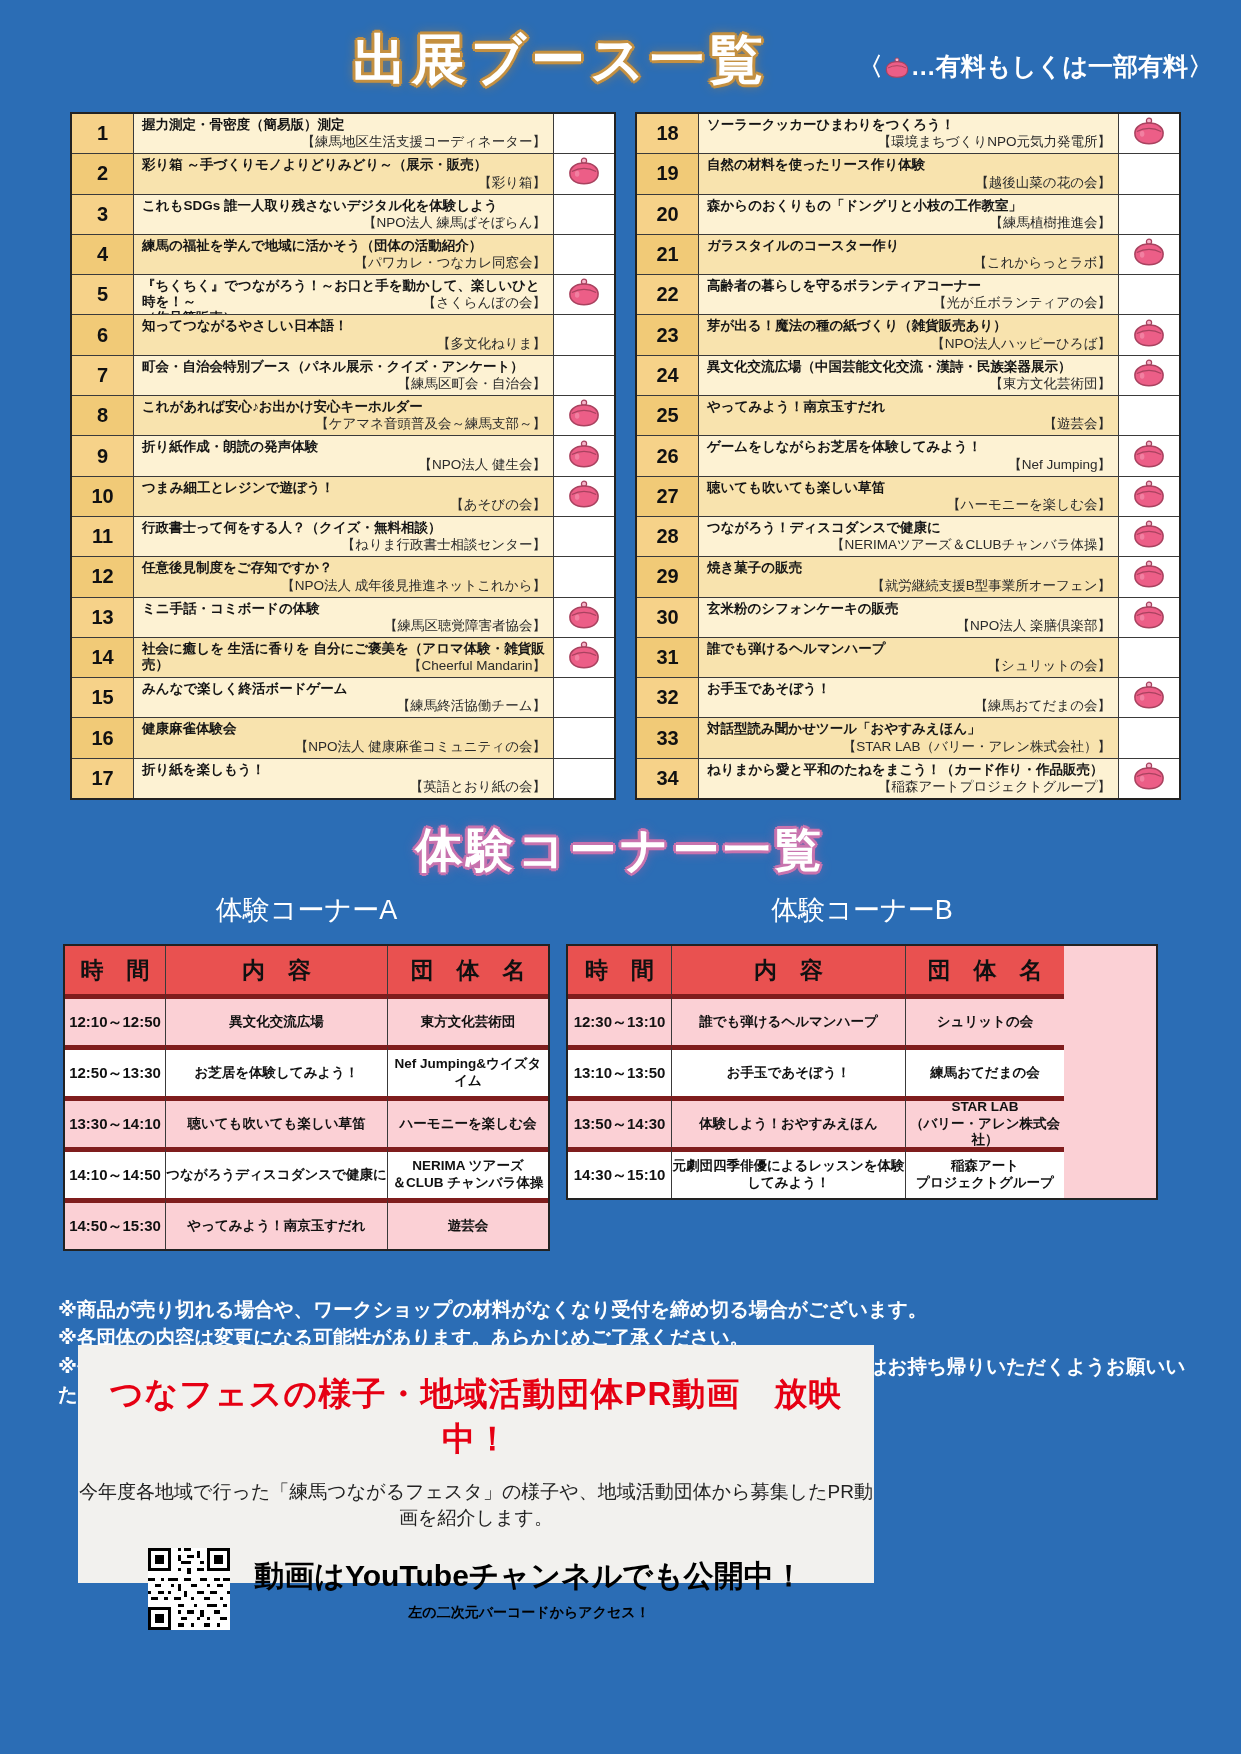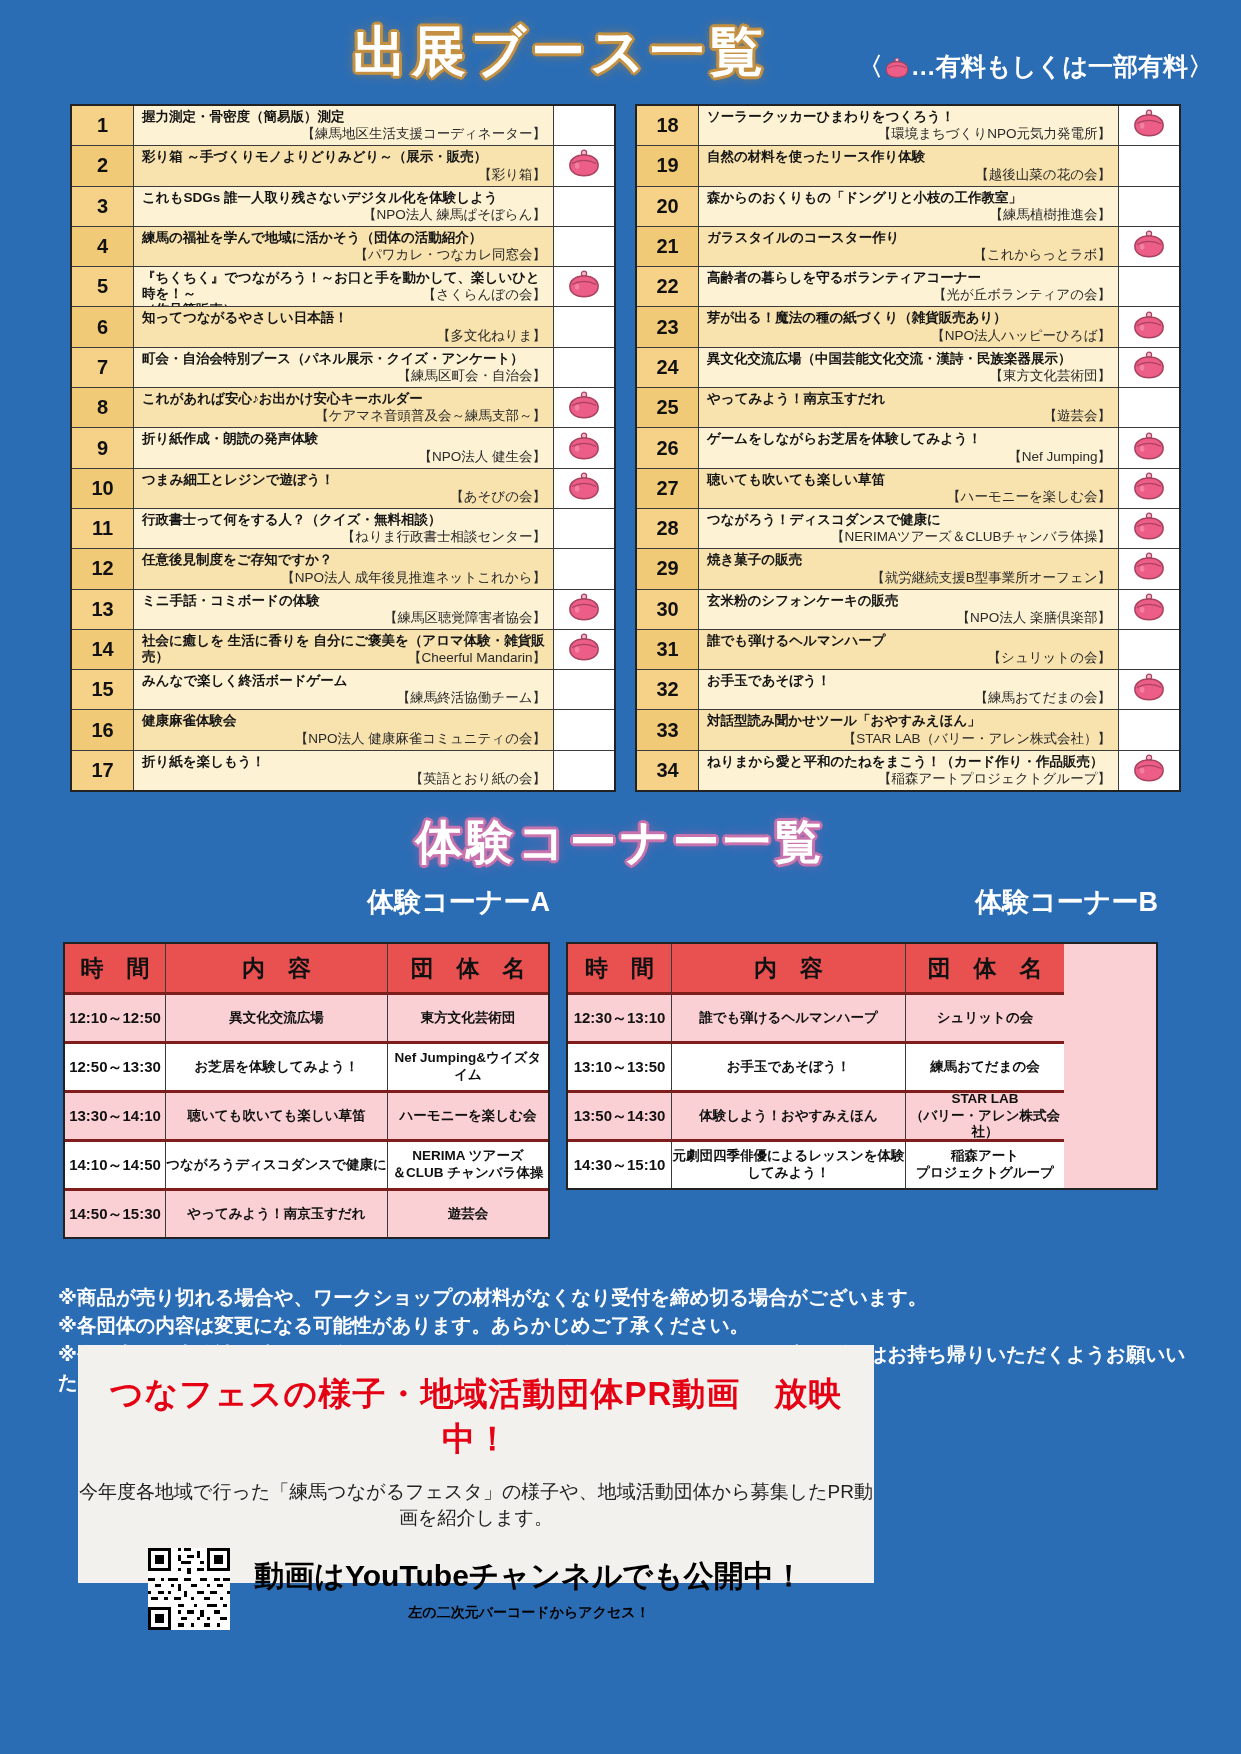--- a/index.html
+++ b/index.html
@@ -1,20 +1,20 @@
 <!DOCTYPE html>
 <html><head>
 <meta charset="utf-8">
 <style>
   html,body{margin:0;padding:0;}
   .page{width:1241px;height:1754px;background:#2B6DB5;position:relative;overflow:hidden;
         font-family:"Liberation Sans","DejaVu Sans",sans-serif;}
 
   
-  .booth-header{position:relative;padding-top:16px;height:82px;}
+  .booth-header{position:relative;padding-top:24px;height:82px;}
   .booth-title{text-align:center;transform:translateX(-60px);font-size:54px;font-weight:bold;color:#fff;letter-spacing:5px;
     text-shadow:2px 2px 0 #C49041,-2px 2px 0 #C49041,2px -2px 0 #C49041,-2px -2px 0 #C49041,
                 0 3px 0 #C49041,0 -3px 0 #C49041,3px 0 0 #C49041,-3px 0 0 #C49041,0 0 12px #B8863B;}
   .legend{position:absolute;right:28px;top:50px;color:#fff;font-size:25px;font-weight:bold;
           display:flex;align-items:center;gap:1px;}
   .legend .purse-sm{width:26px;height:22px;display:inline-block;}
 
   
   .booth-tables{display:flex;gap:19px;margin:6px 60px 0 70px;height:688px;}
   .booth-table{flex:1;display:flex;flex-direction:column;border:2px solid #222;background:#FDF2D3;}
@@ -31,26 +31,26 @@
   .cell-fee{width:60px;flex:none;background:#fff;display:flex;align-items:center;justify-content:center;}
   .purse{width:34px;height:29px;}
 
   
   .exp-title{margin-top:19px;text-align:center;font-size:47px;font-weight:bold;color:#fff;letter-spacing:4px;
     text-shadow:2px 2px 0 #C873AE,-2px 2px 0 #C873AE,2px -2px 0 #C873AE,-2px -2px 0 #C873AE,
                 0 3px 0 #C873AE,0 -3px 0 #C873AE,3px 0 0 #C873AE,-3px 0 0 #C873AE,0 0 12px #B564A0;}
   .exp-wrap{display:flex;margin:6px 0 0 63px;gap:16px;align-items:flex-start;}
   .exp-col-a{width:487px;}
   .exp-col-b{width:592px;}
-  .exp-label{text-align:right;color:#fff;font-weight:bold;font-size:27px;margin:4px 0 22px 0;}
+  .exp-label{text-align:center;color:#fff;font-weight:normal;font-size:27px;margin:4px 0 16px 0;}
   .exp-table{border:2px solid #222;display:grid;background:#FBD0D5;}
   .exp-col-a .exp-table{grid-template-columns:100px 222px 161px;}
   .exp-col-b .exp-table{grid-template-columns:103px 234px 159px;}
   .exp-cell{display:flex;align-items:center;justify-content:center;text-align:center;
-            border-top:3px solid #7f1d1d;border-left:1px solid #3a3a3a;color:#111;}
+            border-top:5px solid #7f1d1d;border-left:1px solid #3a3a3a;color:#111;}
   .exp-cell.c0{border-left:none;}
   .exp-cell.hdr{background:#E95150;height:48px;font-size:23px;font-weight:bold;border-top:none;}
   .exp-cell.r-light{background:#FBD0D5;}
   .exp-cell.r-dark{background:#ffffff;}
   .exp-cell.body{height:46px;font-size:13.5px;font-weight:bold;white-space:pre-line;line-height:1.25;}
   .exp-cell.time{font-size:15px;}
 
   
   .notes{margin:44px 40px 0 58px;color:#fff;font-size:19.5px;font-weight:bold;line-height:1.45;}
 

